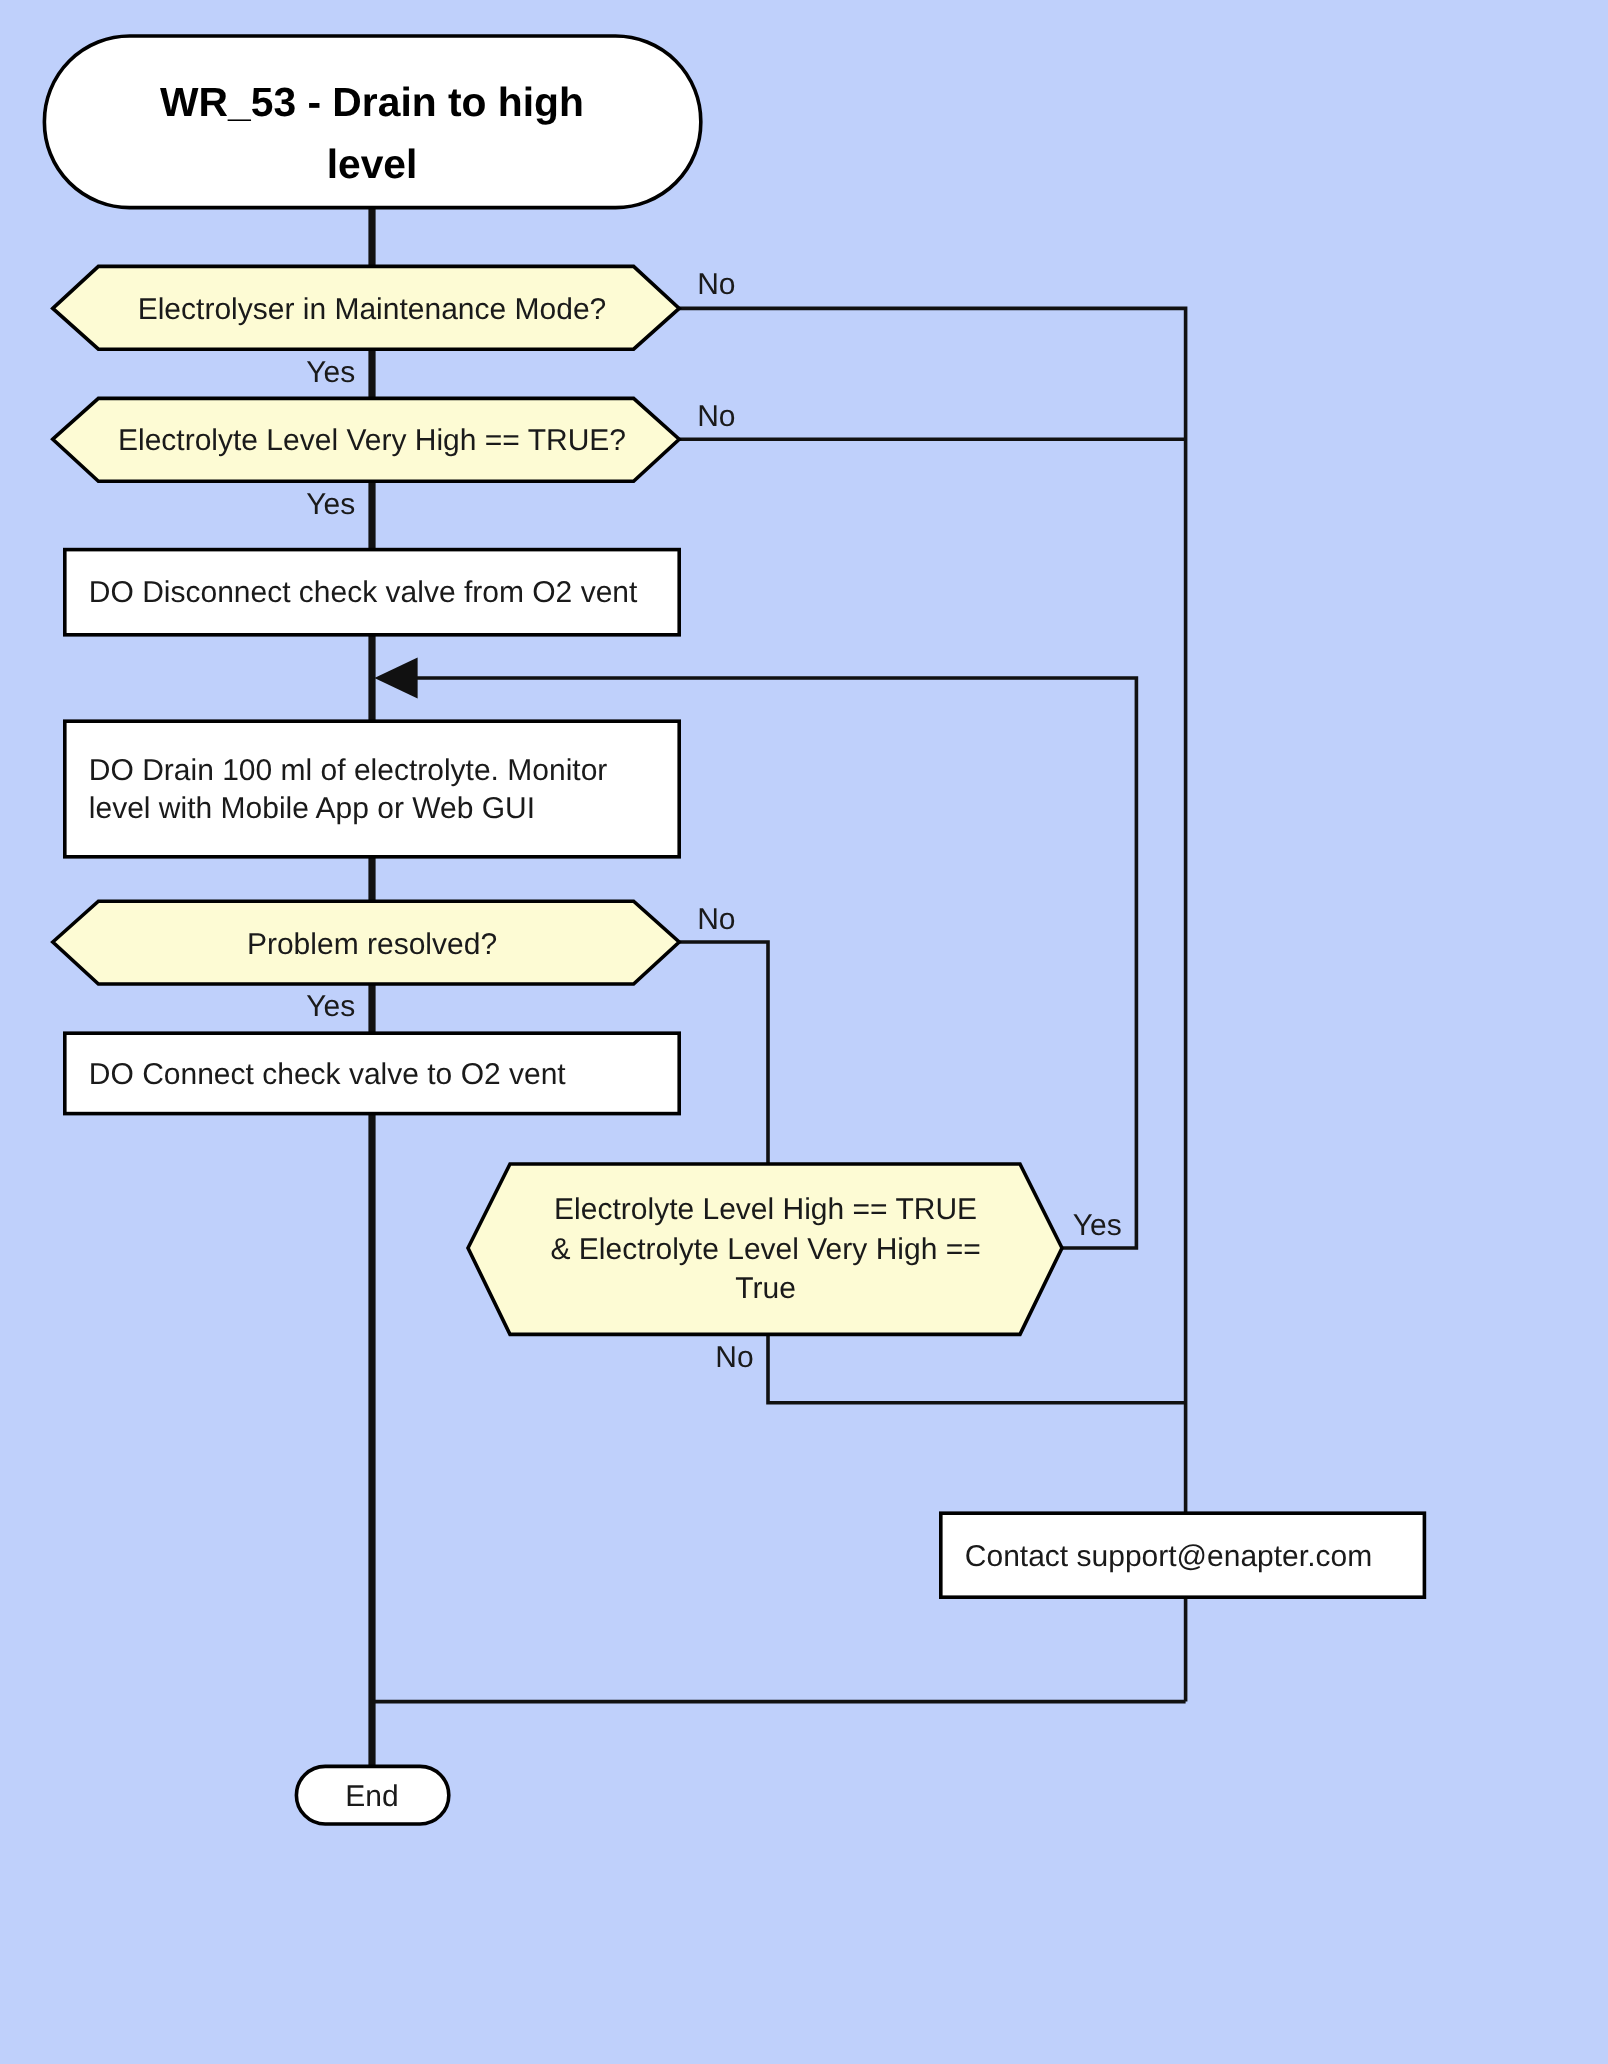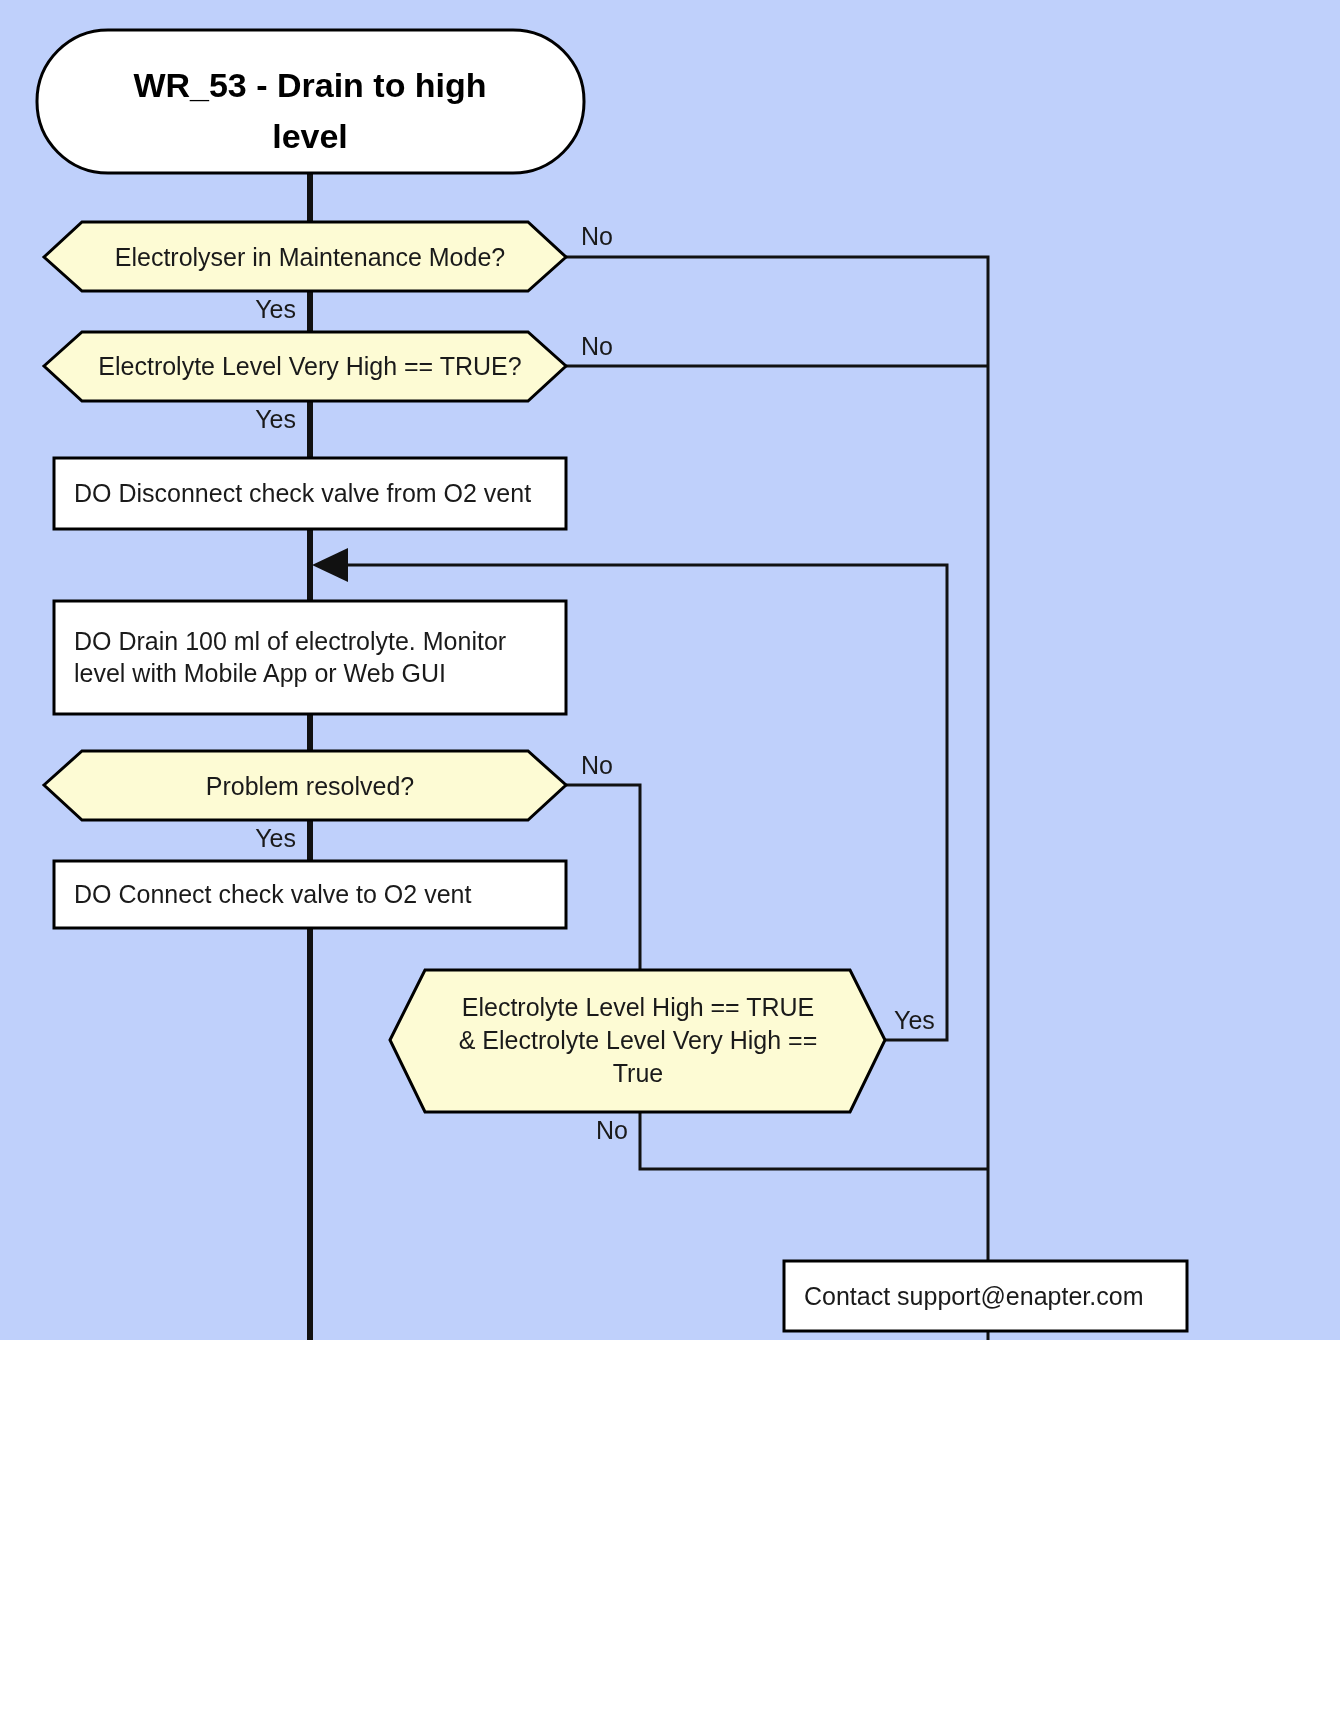--- a/index.html
+++ b/index.html
@@ -3,21 +3,21 @@
 <meta charset="utf-8">
 <style>
   html, body {
     margin: 0;
     padding: 0;
     background: #ffffff;
   }
   #page {
     position: relative;
     width: 1340px;
-    height: 1340px;
+    height: 1720px;
     background: #bfd0fb;
     overflow: hidden;
     font-family: "Liberation Sans", sans-serif;
   }
   #flow-svg {
     position: absolute;
     left: 0; top: 0;
     width: 1340px;
     height: 1720px;
   }

